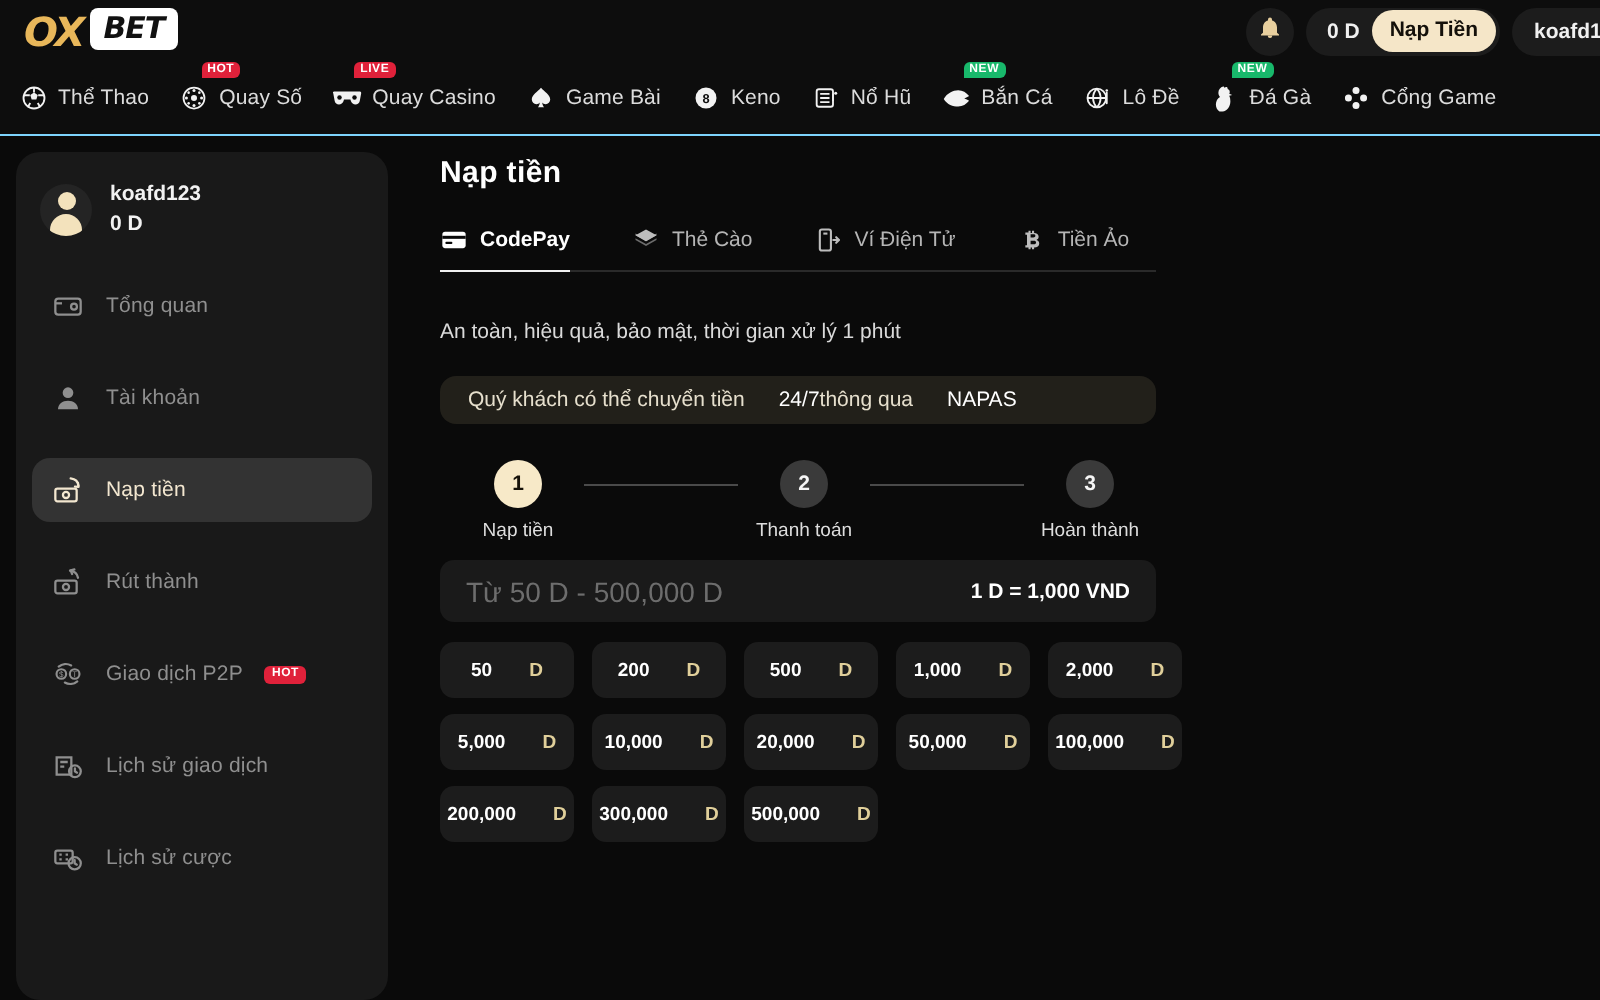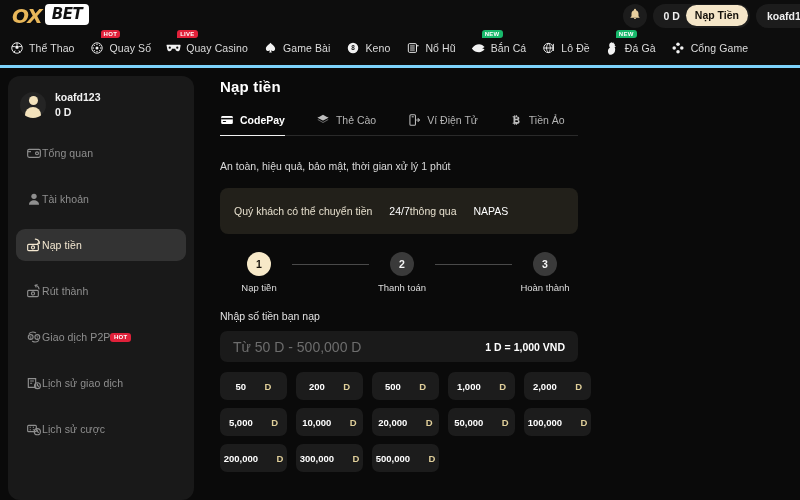--- a/index.html
+++ b/index.html
@@ -62,21 +62,21 @@
     padding: 0 4px 0 11px;
     font-size: 10.5px; color: #f0f0f0; font-weight: bold;
     overflow: hidden; max-width: 44px;
   }
 
   
   .navbar {
     height: 37px; width: 800px;
     background: #0d0d0d;
     display: flex; align-items: center;
-    border-bottom: 3px solid #7dd3fc;
+    border-bottom: 1px solid #7dd3fc;
     padding-left: 9px;
     position: relative;
   }
   .nav-item {
     display: flex; align-items: center; gap: 5px;
     position: relative;
     padding: 0 8px 0 0; margin-right: 7px;
     cursor: pointer; white-space: nowrap;
   }
   .nav-label { font-size: 10.5px; color: #dcdcdc; letter-spacing: 0.1px; }
@@ -119,21 +119,21 @@
   }
   .avatar::after {
     content: ""; position: absolute; width: 16px; height: 11px;
     border-radius: 8px 8px 0 0; background: #f3e2bc; left: 5px; top: 15px;
   }
   .profile-name { font-size: 10.5px; font-weight: bold; color: #f2f2f2; line-height: 1.45; }
   .profile-bal { font-size: 10.5px; font-weight: bold; color: #f2f2f2; line-height: 1.45; }
 
   .side-list { margin-top: 13px; }
   .side-item {
-    display: flex; align-items: center; 
+    display: flex; align-items: center; gap: 11px;
     height: 32px; padding: 0 10px; margin-bottom: 14px;
     border-radius: 9px; cursor: pointer; position: relative;
   }
   .side-item.active { background: #333333; }
   .side-label { font-size: 10.5px; color: #8f8f8f; letter-spacing: 0.1px; }
   .side-item.active .side-label { color: #f3e7d0; }
   .side-icon {
     width: 16px; height: 16px; flex-shrink: 0;
     display: flex; align-items: center; justify-content: center;
     color: #8f8f8f;
@@ -166,21 +166,21 @@
   }
   .tab.active .tab-icon { color: #fff; }
   .tab.active::after {
     content: ""; position: absolute; left: 0; bottom: -1px;
     width: 100%; height: 1.5px; background: #f0f0f0;
   }
 
   .subtitle { font-size: 10.5px; color: #dadada; margin-top: 24px; }
 
   .notice {
-    margin-top: 16px; width: 358px; height: 46px;
+    margin-top: 16px; width: 358px; height: 24px;
     background: #22201a; border-radius: 8px;
     display: flex; align-items: center; padding: 0 14px;
     font-size: 10.5px; color: #e6dfcd;
   }
   .notice b { color: #fff; font-weight: normal; padding-left: 17px; }
 
   .stepper {
     display: flex; align-items: flex-start; justify-content: center;
     margin-top: 18px; width: 358px; padding-left: 6px;
   }
@@ -505,21 +505,20 @@
           <div class="step-circle">2</div>
           <div class="step-label">Thanh toán</div>
         </div>
         <div class="step-line"></div>
         <div class="step">
           <div class="step-circle">3</div>
           <div class="step-label">Hoàn thành</div>
         </div>
       </div>
 
-    <div class="field-label">Nhập số tiền bạn nạp</div>
 
     <div class="amount-input">
       <span class="ph">Từ 50 D - 500,000 D</span>
       <span class="rate">1 D = 1,000 VND</span>
     </div>
 
     <div class="chips" id="chip-root">
         <div class="chip">
           <span>50</span>
           <span class="cur">D</span>

